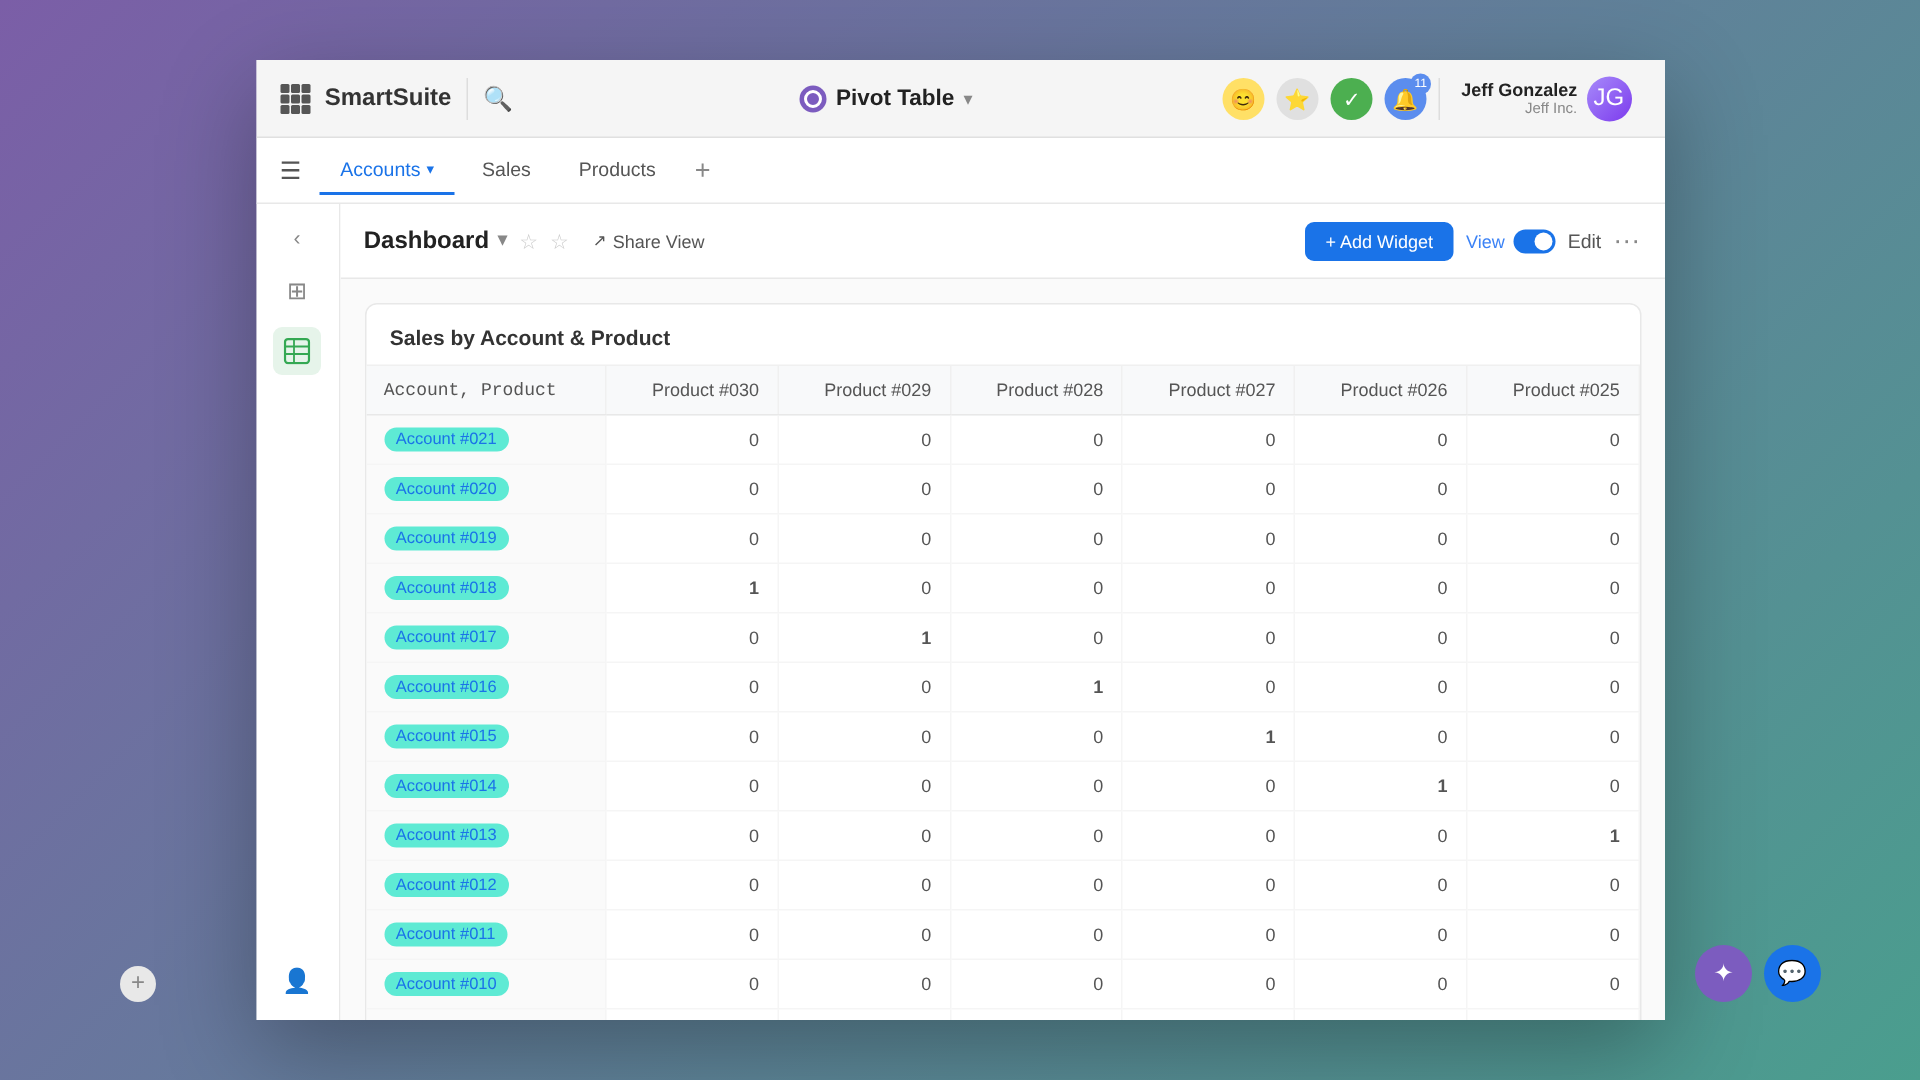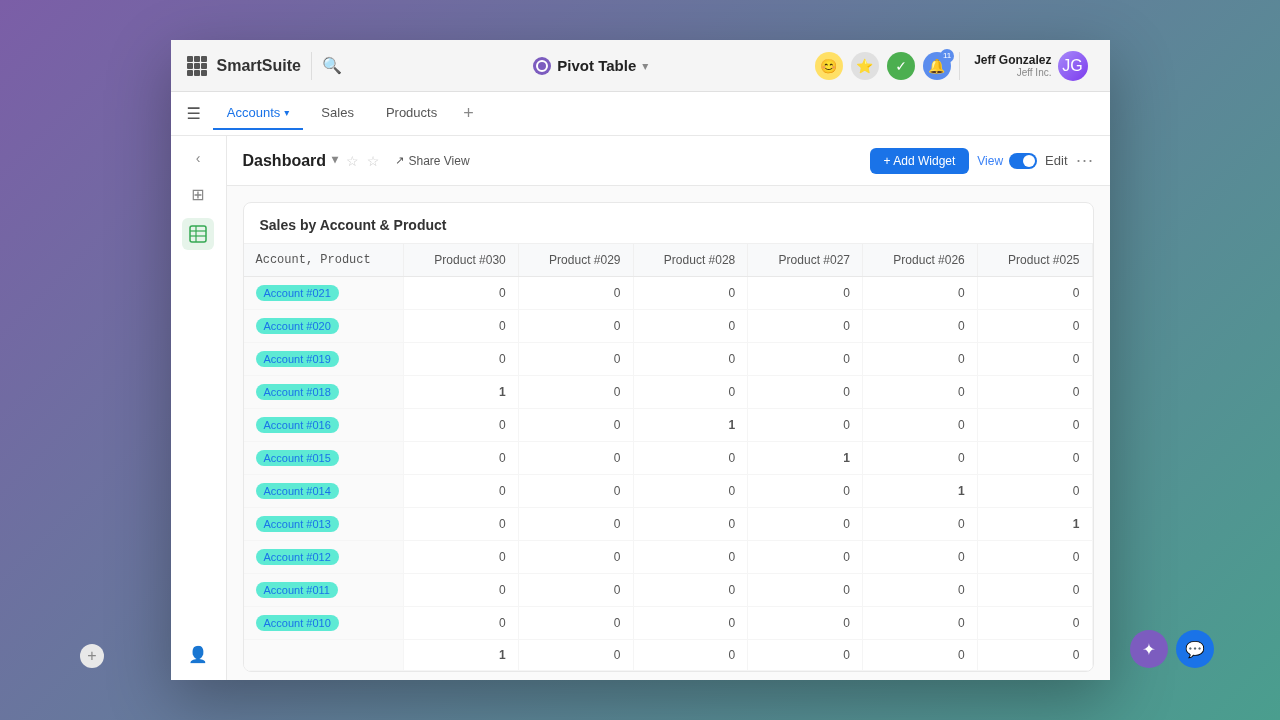--- a/index.html
+++ b/index.html
@@ -575,20 +575,29 @@
                 <tr>
                   <td><span class="account-label">Account #018</span></td>
                   <td class="value-1">1</td>
                   <td class="value-0">0</td>
                   <td class="value-0">0</td>
                   <td class="value-0">0</td>
                   <td class="value-0">0</td>
                   <td class="value-0">0</td>
                 </tr>
                 <tr>
+                  <td><span class="account-label">Account #017</span></td>
+                  <td class="value-0">0</td>
+                  <td class="value-1">1</td>
+                  <td class="value-0">0</td>
+                  <td class="value-0">0</td>
+                  <td class="value-0">0</td>
+                  <td class="value-0">0</td>
+                </tr>
+                <tr>
                   <td><span class="account-label">Account #016</span></td>
                   <td class="value-0">0</td>
                   <td class="value-0">0</td>
                   <td class="value-1">1</td>
                   <td class="value-0">0</td>
                   <td class="value-0">0</td>
                   <td class="value-0">0</td>
                 </tr>
                 <tr>
                   <td><span class="account-label">Account #015</span></td>

